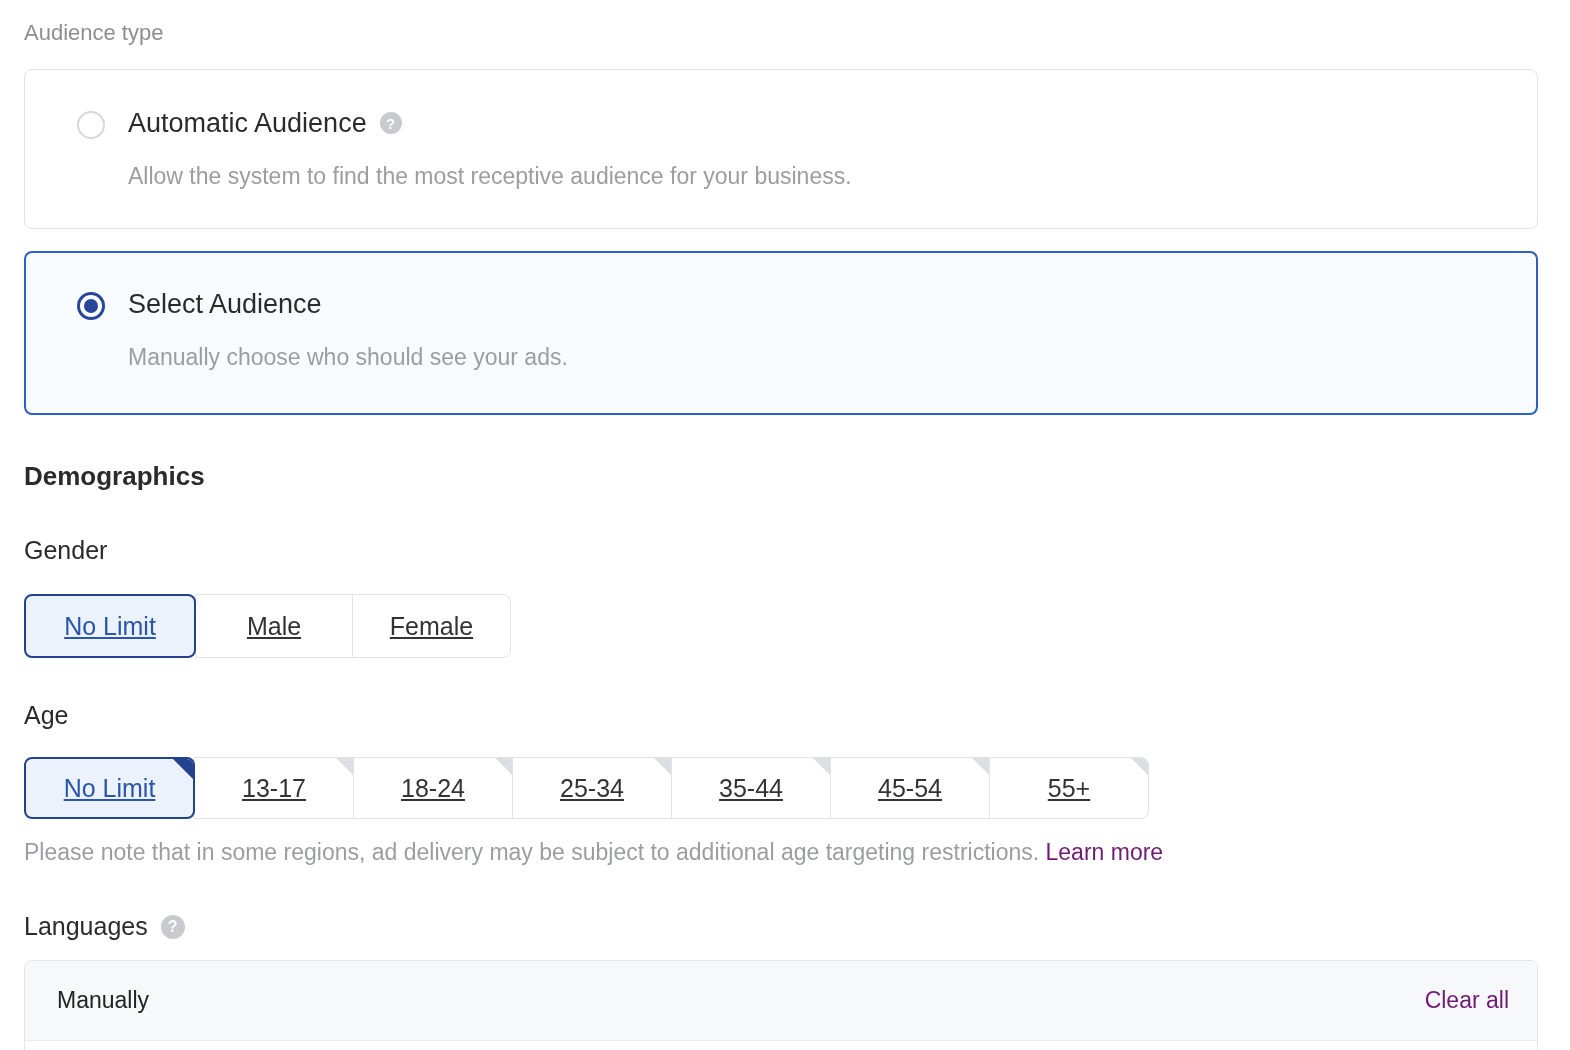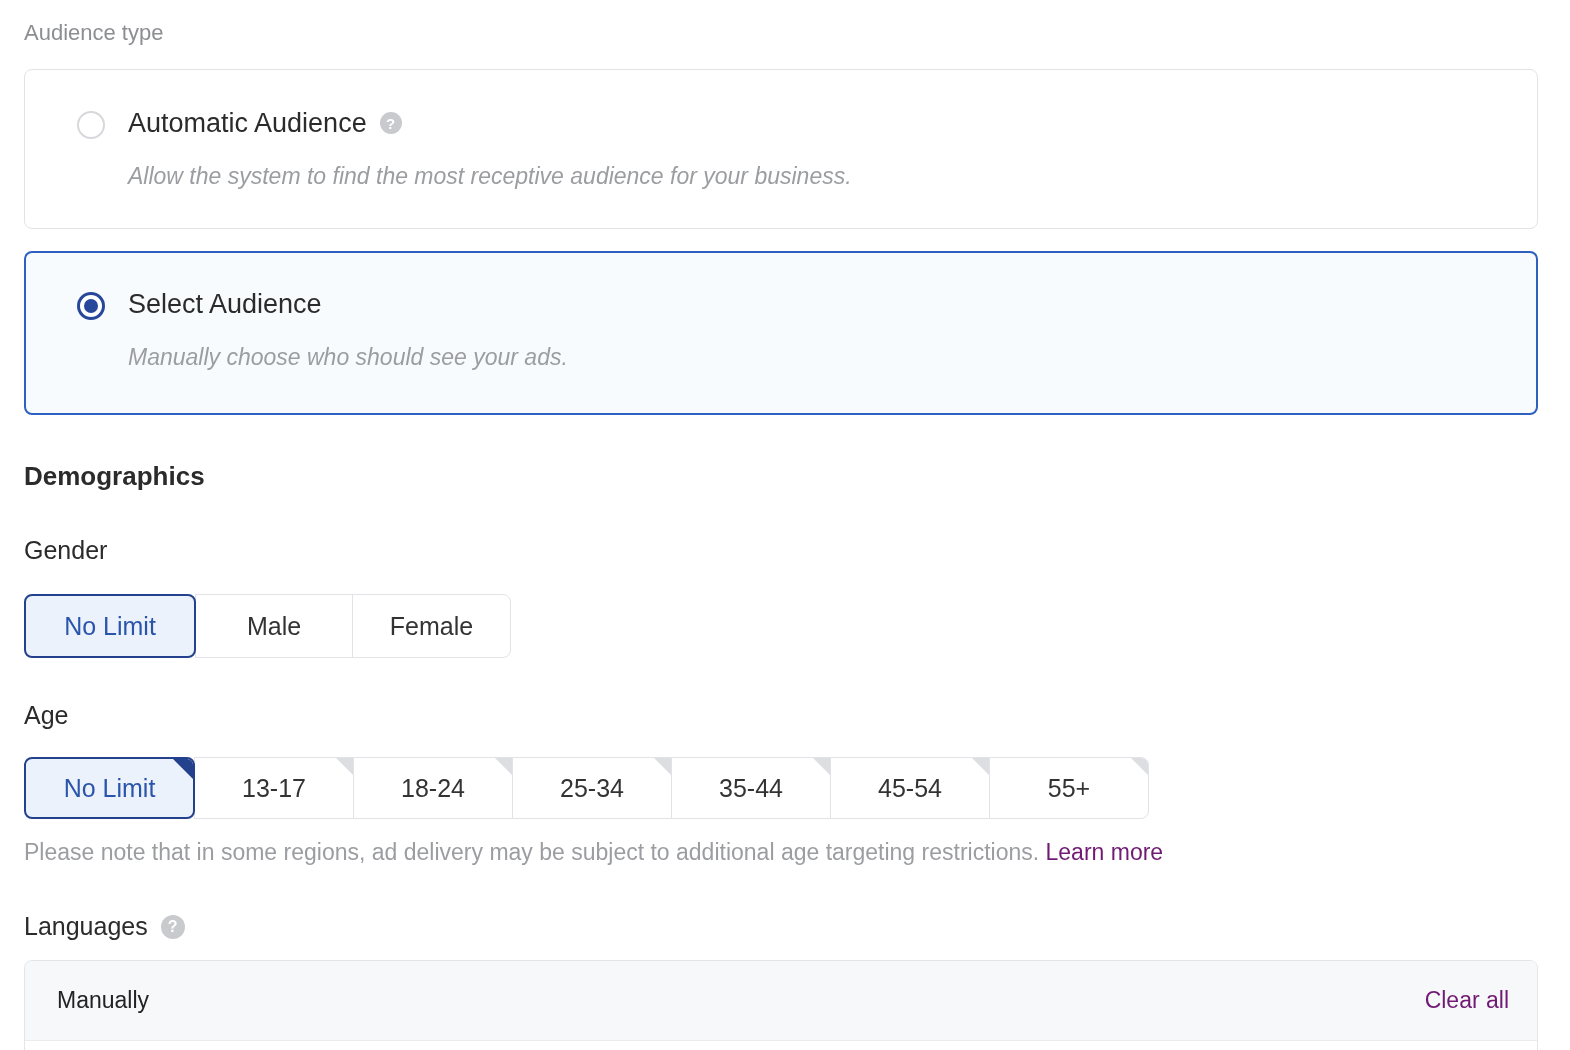--- a/index.html
+++ b/index.html
@@ -47,21 +47,21 @@
     left: 50%; top: 50%;
     width: 14px; height: 14px;
     margin: -7px 0 0 -7px;
     border-radius: 50%;
     background: #27479a;
   }
 
   .option-body { margin-left: 23px; }
   .option-title-row { display: flex; align-items: center; }
   .option-title { font-size: 27px; font-weight: 500; color: #2b2b2b; line-height: 30px; }
-  .option-desc { font-size: 23px; color: #9b9da1; margin-top: 25px; line-height: 27px; font-style: italic; }
+  .option-desc { font-size: 23px; color: #9b9da1; margin-top: 25px; line-height: 27px; }
 
   .help-icon {
     display: inline-flex;
     align-items: center; justify-content: center;
     width: 22px; height: 22px;
     border-radius: 50%;
     background: #c8cacd;
     color: #ffffff;
     font-size: 15px; font-weight: bold;
     margin-left: 13px;
@@ -84,20 +84,21 @@
     border: 1px solid #e1e3e6;
     margin-left: -1px;
     display: flex;
     align-items: center;
     justify-content: center;
     font-size: 25px;
     color: #333333;
     position: relative;
     overflow: hidden;
     cursor: pointer;
+    text-decoration: underline;
   }
   .seg:first-child { margin-left: 0; border-top-left-radius: 8px; border-bottom-left-radius: 8px; }
   .seg:last-child { border-top-right-radius: 8px; border-bottom-right-radius: 8px; }
   .seg.selected {
     background: #ebf2fb;
     border: 2px solid #24418e;
     border-radius: 8px;
     color: #2b55ab;
     z-index: 2;
   }

